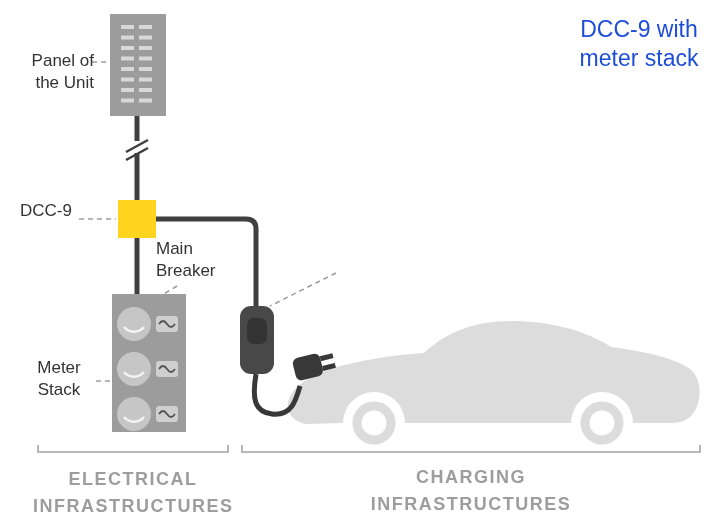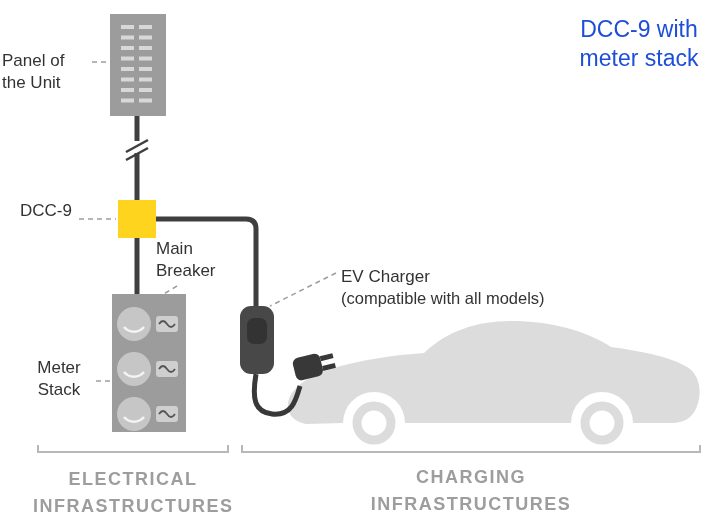--- a/index.html
+++ b/index.html
@@ -28,21 +28,21 @@
     font-size:17px;
     line-height:1.3;
     white-space:pre-line;
   }
   .title{
     left:565px;top:15px;width:148px;
     text-align:center;
     font-size:23px;line-height:1.25;
     color:#1d4ed8;
   }
-  .panel-label{left:2px;top:50px;width:92px;text-align:left;}
+  .panel-label{left:2px;top:50px;width:92px;text-align:right;}
   .dcc9-label{left:20px;top:200px;font-weight:normal;}
   .main-breaker-label{left:156px;top:238px;}
   .meter-stack-label{left:22px;top:357px;width:74px;text-align:center;}
   .ev-label{left:341px;top:244px;}
   .ev-label .sub{font-size:16.5px;display:block;}
   .section-label{
     position:absolute;
     color:var(--label-gray);
     font-weight:bold;
     font-size:18px;
@@ -160,21 +160,17 @@
 
   <div class="label title">DCC-9 with
 meter stack</div>
   <div class="label panel-label">Panel of
 the Unit</div>
   <div class="label dcc9-label">DCC-9</div>
   <div class="label main-breaker-label">Main
 Breaker</div>
   <div class="label meter-stack-label">Meter
 Stack</div>
-  <div class="label ev-label">
-    <span>EV Charger</span>
-    <span class="sub">(compatible with all models)</span>
-  </div>
   <div class="section-label section-electrical">ELECTRICAL
 INFRASTRUCTURES</div>
   <div class="section-label section-charging">CHARGING
 INFRASTRUCTURES</div>
 </div>
 
 </body></html>

